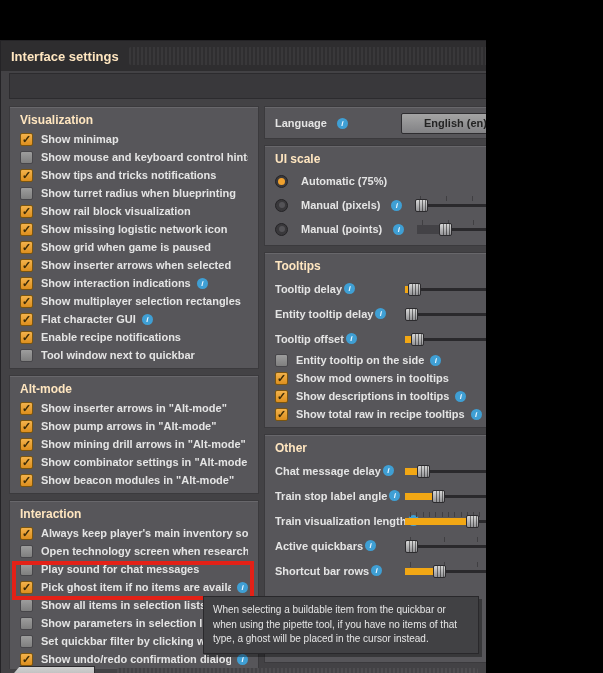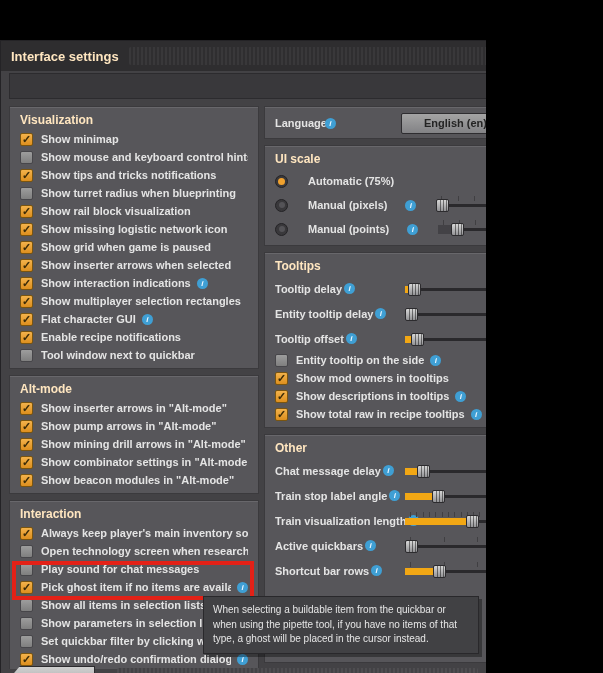--- a/index.html
+++ b/index.html
@@ -32,27 +32,27 @@
   
   .crow{height:18px;display:flex;align-items:center;gap:8px;position:relative;cursor:pointer;}
   .cb{flex:0 0 auto;width:13px;height:13px;border-radius:2px;display:flex;align-items:center;justify-content:center;}
   .cb.on{background:linear-gradient(#f3b24b,#dd8f1e);border:1px solid #7a5510;color:#3c2c08;font-size:11px;font-weight:bold;line-height:1;}
   .cb.off{background:linear-gradient(#9d9d9d,#7f7f7f);border:1px solid #47464a;color:transparent;}
   .clabel{color:#e4e4e4;font-size:11px;font-weight:bold;white-space:nowrap;overflow:hidden;}
   .info{flex:0 0 auto;width:11px;height:11px;border-radius:50%;background:#3f9fd4;color:#eaf6ff;
         font-size:8px;font-weight:bold;font-style:italic;display:inline-flex;align-items:center;justify-content:center;margin-left:-2px;}
   .ring{position:absolute;left:-8px;right:-6px;top:-17px;bottom:-4px;border:4px solid #e32117;z-index:6;pointer-events:none;}
   
-  .langrow{height:22px;display:flex;align-items:center;gap:0;}
+  .langrow{height:22px;display:flex;align-items:center;gap:12px;}
   .rlabel{color:#e4e4e4;font-size:11px;font-weight:bold;white-space:nowrap;}
   .dropdown{margin-left:auto;width:182px;height:21px;background:linear-gradient(#a4a4a4,#828285);
             border:1px solid #2e2d30;border-radius:2px;display:flex;align-items:center;padding:0 8px;cursor:pointer;}
   .dd-val{color:#242424;font-size:11px;font-weight:bold;padding-left:14px;}
   .dd-arrow{margin-left:auto;color:#2b2b2b;font-size:9px;}
-  .rrow{height:24px;display:flex;align-items:center;gap:20px;}
+  .rrow{height:24px;display:flex;align-items:center;gap:13px;}
   .radio{flex:0 0 auto;width:13px;height:13px;border-radius:50%;background:#39383b;border:1px solid #242326;
          display:flex;align-items:center;justify-content:center;cursor:pointer;}
   .radio .dot{width:7px;height:7px;border-radius:50%;background:#f0a12e;}
   .radio.off .dot{background:#545357;width:6px;height:6px;}
   .srow{height:25px;display:flex;align-items:center;}
   .slabel{width:128px;flex:0 0 auto;color:#e4e4e4;font-size:11px;font-weight:bold;white-space:nowrap;display:flex;align-items:center;gap:4px;}
   .slider{position:relative;flex:1;height:16px;margin:0 8px 0 2px;cursor:pointer;}
   .strack{position:absolute;left:0;right:0;top:7px;height:3px;background:#2a292c;border-radius:1px;}
   .sfill{position:absolute;left:0;top:5px;height:7px;background:#f2a714;}
   .sfill.gray{background:#434246;top:4px;height:9px;}

